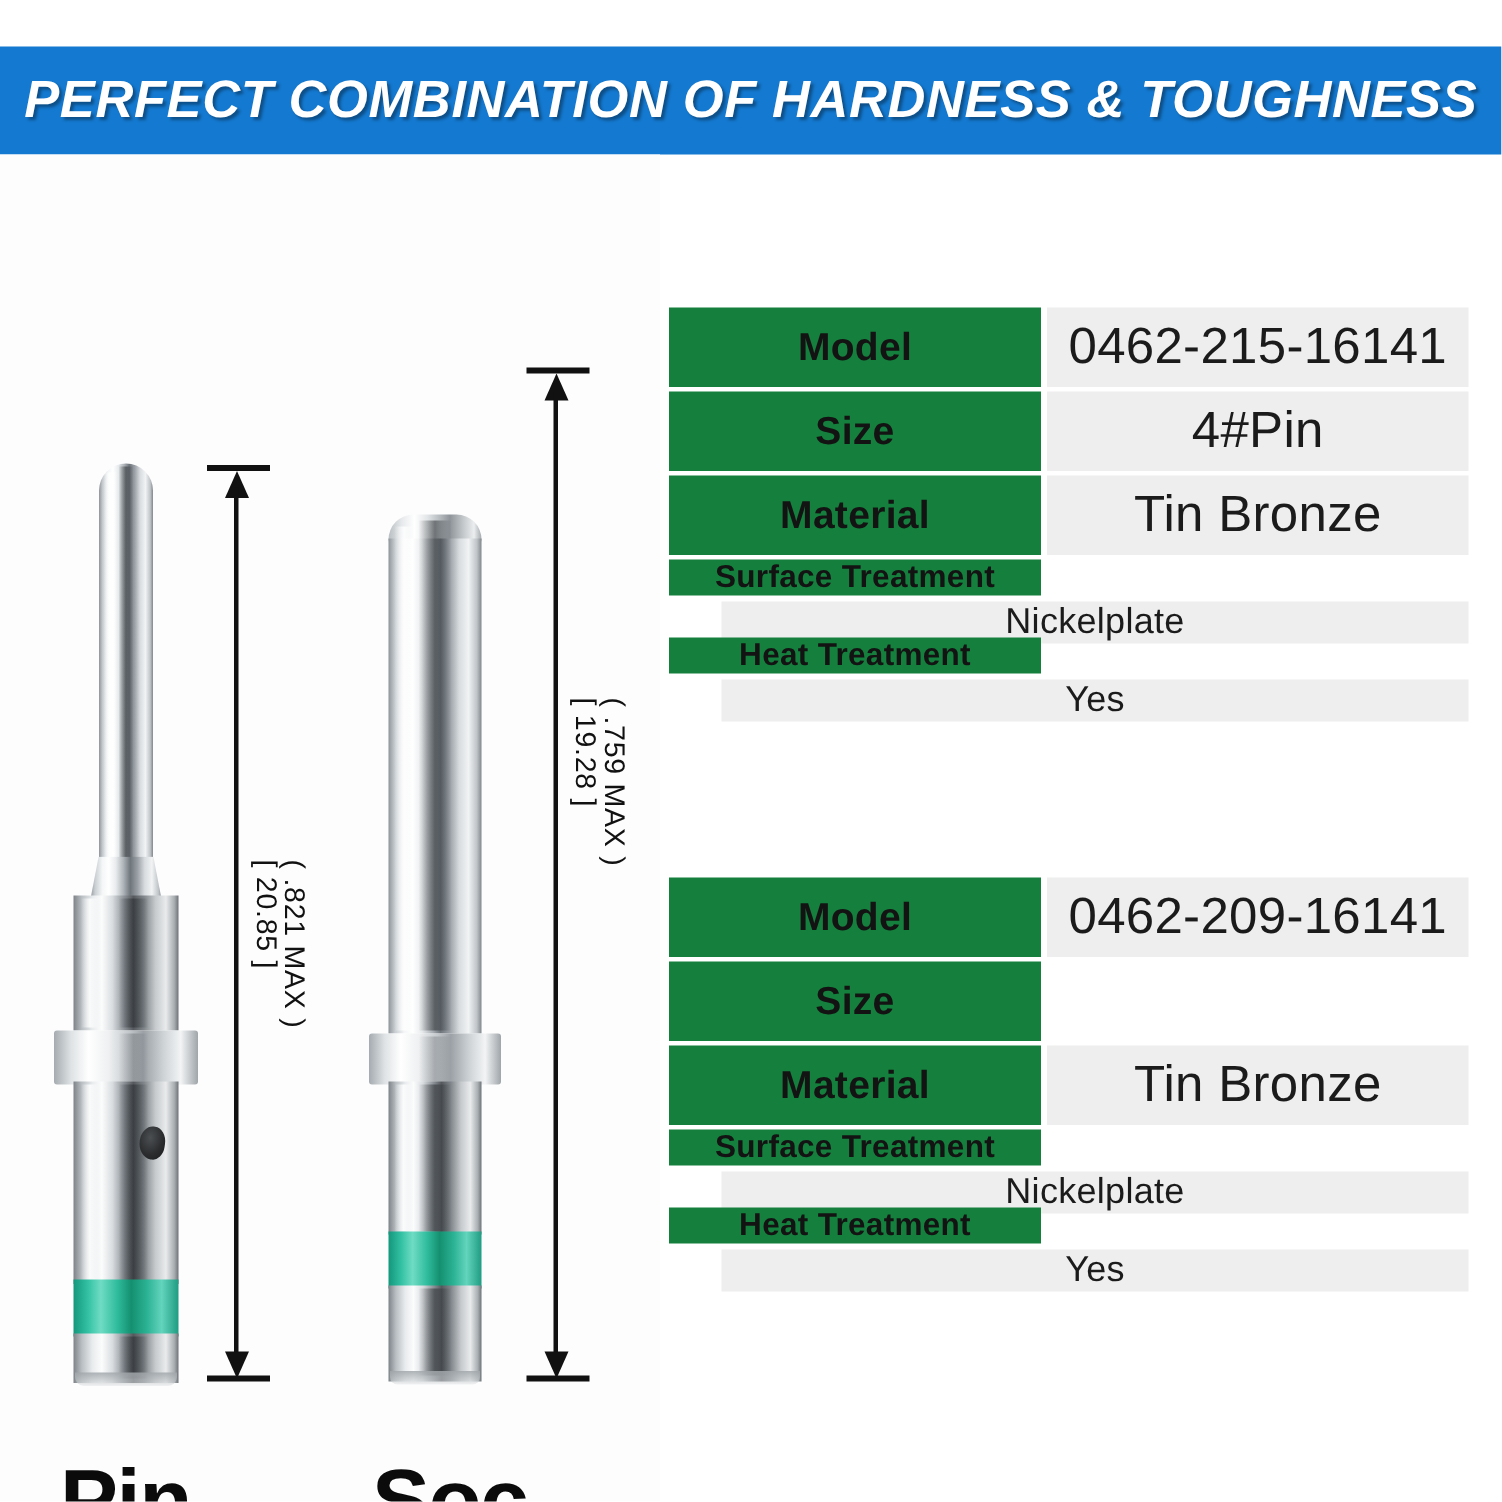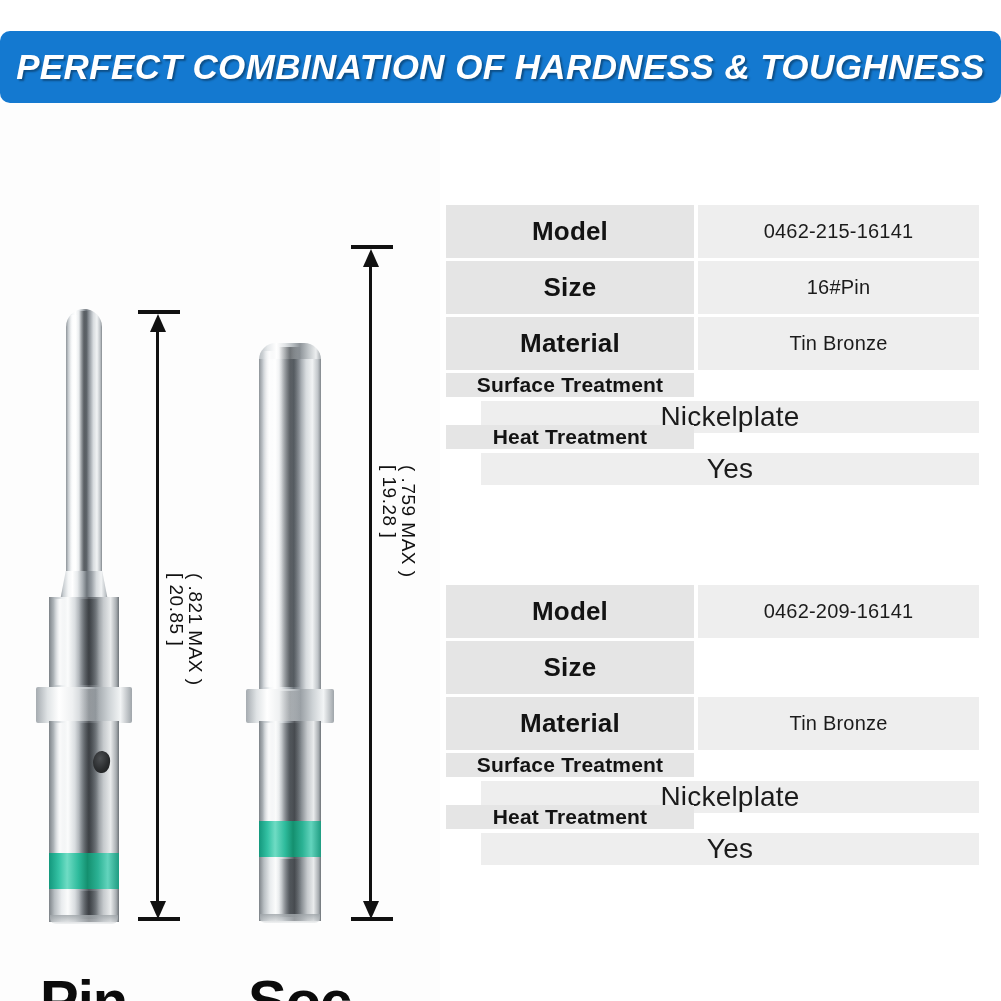--- a/index.html
+++ b/index.html
@@ -20,21 +20,20 @@
   #banner {
     position: absolute;
     left: 0;
     top: 31px;
     width: 1001px;
     height: 72px;
     background: #1479d0;
     display: flex;
     align-items: center;
     justify-content: center;
-    border-radius: 10px;
   }
   #banner-title {
     font-family: "Liberation Sans", sans-serif;
     font-size: 35px;
     font-weight: bold;
     font-style: italic;
     letter-spacing: 0.4px;
     color: #ffffff;
     text-shadow: 2px 2px 2px rgba(0,0,0,0.35);
     white-space: nowrap;
@@ -277,42 +276,42 @@
 
   .spec-row {
     display: flex;
     gap: 4px;
     height: 53px;
   }
   .spec-row.compact { height: 49px; flex-direction: column; }
 
   .spec-label {
     width: 248px;
-    background: #e5e5e5;
+    background: #15803d;
     display: flex;
     align-items: center;
     justify-content: center;
     font-weight: bold;
     font-size: 26px;
     color: #131313;
     letter-spacing: 0.2px;
   }
   .spec-label.small { font-size: 21px; }
 
   .spec-value {
     flex: 1;
     background: #eeeeee;
     display: flex;
     align-items: center;
     justify-content: center;
-    font-size: 20px;
+    font-size: 34px;
     color: #1b1b1b;
     letter-spacing: 0.2px;
   }
-  .spec-value.small { font-size: 28px; margin-left: 35px; }
+  .spec-value.small { font-size: 24px; margin-left: 35px; }
 </style>
 </head>
 <body>
 
 <div id="banner">
   <div id="banner-title">PERFECT COMBINATION OF HARDNESS &amp; TOUGHNESS</div>
 </div>
 
 <div id="photo-area">
 
@@ -382,21 +381,21 @@
   <div id="caption-soc" class="part-caption">Soc</div>
 </div>
 
 <div id="spec-table-pin" class="spec-table">
   <div class="spec-row">
     <div class="spec-label">Model</div>
     <div class="spec-value">0462-215-16141</div>
   </div>
   <div class="spec-row">
     <div class="spec-label">Size</div>
-    <div class="spec-value">16#Pin</div>
+    <div class="spec-value">4#Pin</div>
   </div>
   <div class="spec-row">
     <div class="spec-label">Material</div>
     <div class="spec-value">Tin Bronze</div>
   </div>
   <div class="spec-row compact">
     <div class="spec-label small">Surface Treatment</div>
     <div class="spec-value small">Nickelplate</div>
   </div>
   <div class="spec-row compact">

